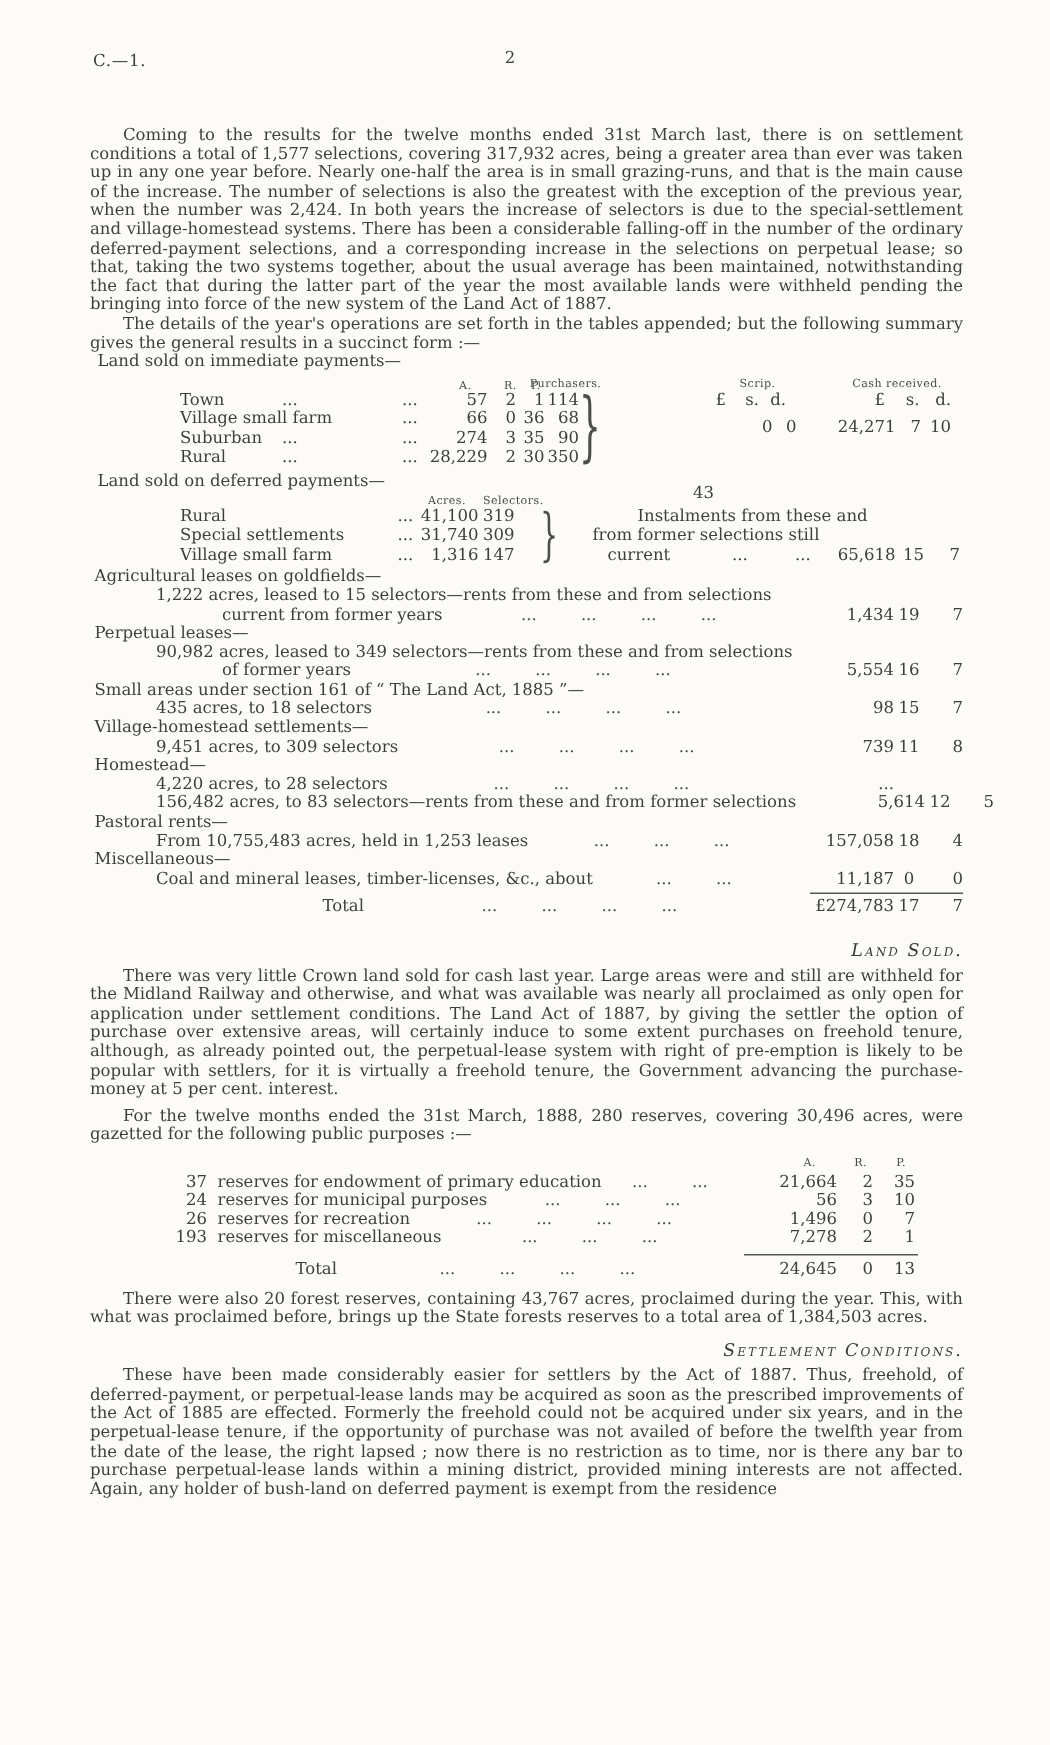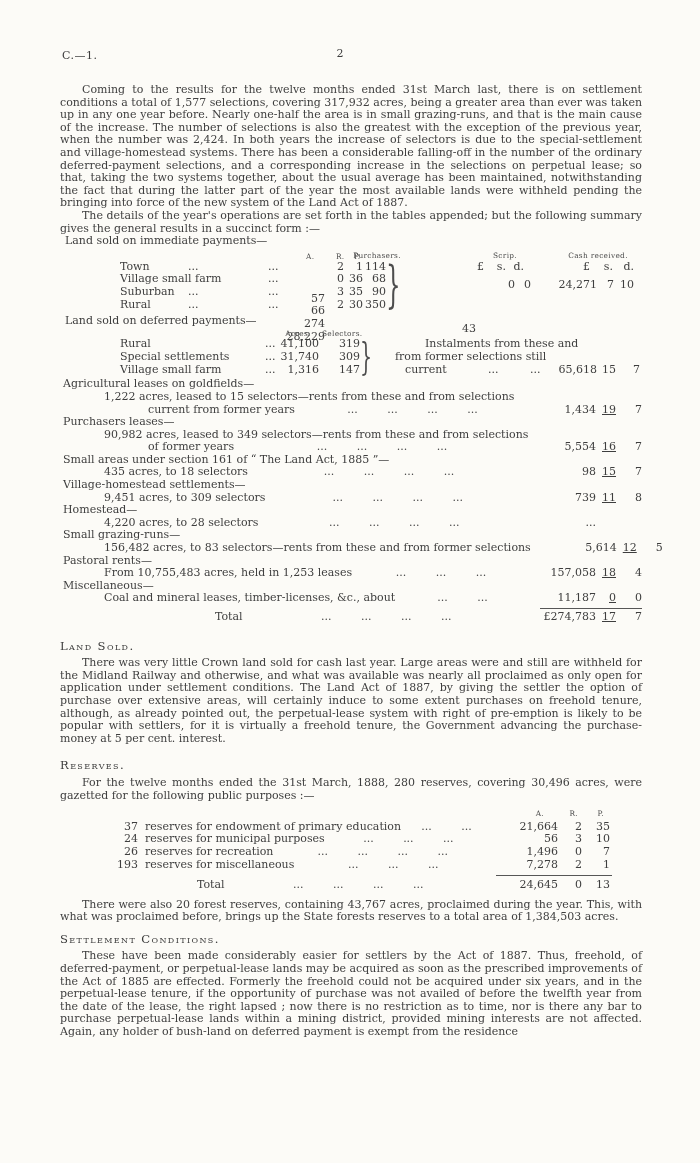--- a/index.html
+++ b/index.html
@@ -6,76 +6,76 @@
   .page{
     position:relative;
     width:700px;height:1163px;
     background:#fcfbf7;
     font-family:"DejaVu Serif", serif;
     color:#3e3e3e;
     font-size:11px;
     line-height:12.6px;
     overflow:hidden;
   }
-  .running-header{position:absolute;top:50px;left:0;right:0;height:14px;}
+  .running-header{position:absolute;top:35px;left:0;right:0;height:14px;}
   .doc-ref{position:absolute;left:62px;top:0;letter-spacing:.5px;}
   .page-num{position:absolute;left:0;right:20px;text-align:center;top:-2px;}
   .content{position:absolute;top:84px;left:60px;width:582px;}
   p.para{margin:0;text-align:justify;text-indent:22px;}
   .flush{padding-left:3px;white-space:nowrap;}
   .ind1{padding-left:44px;white-space:nowrap;}
   .fl{display:flex;align-items:baseline;}
   .fl .t1{padding-left:44px;white-space:nowrap;flex:0 0 auto;}
   .fl .t2{padding-left:88px;white-space:nowrap;flex:0 0 auto;}
   .leader{flex:1 1 auto;text-align:center;word-spacing:26px;white-space:nowrap;overflow:hidden;padding:0 10px;color:#4a4a4a;}
   
   .m{display:flex;flex:0 0 auto;width:112px;}
   .m .ml{width:66px;text-align:right;}
-  .m .ms{width:20px;text-align:right;text-decoration:underline;}
+  .m .ms{width:20px;text-align:center;}
   .m .md{width:26px;text-align:right;}
   .rule-money{height:1px;background:#565656;width:102px;margin:3px 0 2px auto;}
   .total-line .tl{padding-left:155px;flex:0 0 auto;}
   
   .th{font-size:7.4px;color:#4a4a4a;letter-spacing:.3px;}
   
   .t-imm{position:relative;height:65px;margin-top:2px;}
   .t-imm span{position:absolute;white-space:nowrap;}
   .row-y1{top:11px;} .row-y2{top:23.6px;} .row-y3{top:36.2px;} .row-y4{top:48.8px;}
   .t-imm .h-a{left:246px;top:1px;} .t-imm .h-r{left:276px;top:1px;} .t-imm .h-p{left:294px;top:1px;}
   .t-imm .h-pur{left:288px;width:58px;text-align:center;top:0;}
   .t-imm .h-scrip{left:415px;width:60px;text-align:center;top:0;}
   .t-imm .h-cash{left:498px;width:80px;text-align:center;top:0;}
   .c-label{left:60px;}
   .c-d1{left:128px;} .c-d2{left:208px;}
-  .c-a{left:190px;width:75px;text-align:right;margin-top:32px;}
+  .c-a{left:190px;width:75px;text-align:right;}
   .c-r{left:269px;width:15px;text-align:right;}
   .c-p{left:286px;width:17px;text-align:right;}
   .c-pur{left:280px;width:46px;text-align:right;}
   .lsd-s1{left:406px;width:18px;text-align:right;} .lsd-s2{left:430px;width:16px;text-align:right;} .lsd-s3{left:448px;width:16px;text-align:right;}
   .lsd-c1{left:500px;width:30px;text-align:right;} .lsd-c2{left:536px;width:17px;text-align:right;} .lsd-c3{left:555px;width:19px;text-align:right;}
   .v-s1{left:384px;width:32px;text-align:right;top:29px;margin-top:44px;} .v-s2{left:440px;width:15px;text-align:right;top:29px;} .v-s3{left:456px;width:15px;text-align:right;top:29px;}
   .v-c1{left:470px;width:67px;text-align:right;top:29px;} .v-c2{left:539px;width:15px;text-align:right;top:29px;} .v-c3{left:556px;width:18px;text-align:right;top:29px;}
   .brace{position:absolute;color:#4d4d4d;font-family:"DejaVu Serif",serif;}
   .brace-imm{left:326px;top:8px;font-size:51px;line-height:53px;transform:scaleX(.45);transform-origin:left center;}
   
   .t-def{position:relative;height:50px;margin-top:1px;}
   .t-def span{position:absolute;white-space:nowrap;}
   .d-y0{top:0;} .d-y1{top:10px;} .d-y2{top:22.6px;} .d-y3{top:35.2px;}
   .t-def .h-acres{left:216px;width:44px;text-align:center;}
   .t-def .h-sel{left:262px;width:54px;}
   .d-label{left:60px;}
   .d-dots{left:205px;}
   .d-acres{left:195px;width:64px;text-align:right;}
-  .d-sel{left:262px;width:38px;text-align:right;}
+  .d-sel{left:262px;width:38px;}
   .d-note1{left:323px;margin-left:42px;} .d-note2{left:335px;} .d-note3{left:345px;}
   .d-dot3a{left:428px;} .d-dot3b{left:470px;}
   .d-m1{left:470px;width:67px;text-align:right;} .d-m2{left:539px;width:17px;text-align:right;} .d-m3{left:558px;width:22px;text-align:right;}
   .brace-def{left:300px;top:8px;font-size:38px;line-height:40px;transform:scaleX(.5);transform-origin:left center;}
   
-  .sec-h{text-align:left;font-variant:small-caps;letter-spacing:1.4px;font-size:11.6px;color:#3a3a3a;}
+  .sec-h{text-align:right;font-variant:small-caps;letter-spacing:1.4px;font-size:11.6px;color:#3a3a3a;font-style:italic;}
   
   .res-hdr{display:flex;justify-content:flex-end;margin-right:32px;}
   .res-hdr .ra{width:66px;text-align:right;padding-right:14px;box-sizing:border-box;}
   .res-hdr .rr{width:24px;text-align:right;padding-right:4px;box-sizing:border-box;}
   .res-hdr .rp{width:28px;text-align:right;padding-right:6px;box-sizing:border-box;}
   .res-row{display:flex;align-items:baseline;}
   .res-row .cnt{width:78px;text-align:right;flex:0 0 auto;}
   .res-row .lbl{padding-left:7px;white-space:nowrap;flex:0 0 auto;}
   .arp{display:flex;flex:0 0 auto;width:118px;margin-right:32px;}
   .arp .aa{width:66px;text-align:right;}
@@ -194,21 +194,21 @@
     <div class="fl">
       <span class="t2">current from former years</span>
       <span class="leader">... ... ... ...</span>
       <span class="m">
           <span class="ml">1,434</span>
           <span class="ms">19</span>
           <span class="md">7</span>
         </span>
     </div>
 
-    <div class="flush">Purchasers leases—</div>
+    <div class="flush">Perpetual leases—</div>
     <div class="ind1">90,982 acres, leased to 349 selectors—rents from these and from selections</div>
     <div class="fl">
       <span class="t2">of former years</span>
       <span class="leader">... ... ... ...</span>
       <span class="m">
           <span class="ml">5,554</span>
           <span class="ms">16</span>
           <span class="md">7</span>
         </span>
     </div>
@@ -239,21 +239,20 @@
     <div class="fl">
       <span class="t1">4,220 acres, to 28 selectors</span>
       <span class="leader">... ... ... ...</span>
       <span class="m">
           <span class="ml">...</span>
           <span class="ms"></span>
           <span class="md"></span>
         </span>
     </div>
 
-    <div class="flush">Small grazing-runs—</div>
     <div class="fl">
       <span class="t1">156,482 acres, to 83 selectors—rents from these and from former selections</span>
       <span class="leader"></span>
       <span class="m">
           <span class="ml">5,614</span>
           <span class="ms">12</span>
           <span class="md">5</span>
         </span>
     </div>
 
@@ -287,21 +286,20 @@
       <span class="m">
           <span class="ml">£274,783</span>
           <span class="ms">17</span>
           <span class="md">7</span>
         </span>
     </div>
 
     <div class="sec-h" style="margin-top:16px;">Land Sold.</div>
     <p class="para" style="margin-top:5px;">There was very little Crown land sold for cash last year.  Large areas were and still are withheld for the Midland Railway and otherwise, and what was available was nearly all proclaimed as only open for application under settlement conditions.  The Land Act of 1887, by giving the settler the option of purchase over extensive areas, will certainly induce to some extent purchases on freehold tenure, although, as already pointed out, the perpetual-lease system with right of pre-emption is likely to be popular with settlers, for it is virtually a freehold tenure, the Government advancing the purchase-money at 5 per cent. interest.</p>
 
-    <div class="sec-h" style="margin-top:14px;">Reserves.</div>
     <p class="para" style="margin-top:5px;">For the twelve months ended the 31st March, 1888, 280 reserves, covering 30,496 acres, were gazetted for the following public purposes :—</p>
 
     <div style="margin-top:6px;">
       <div class="res-hdr th">
         <span class="ra">A.</span>
         <span class="rr">R.</span>
         <span class="rp">P.</span>
       </div>
 
       <div class="res-row">

